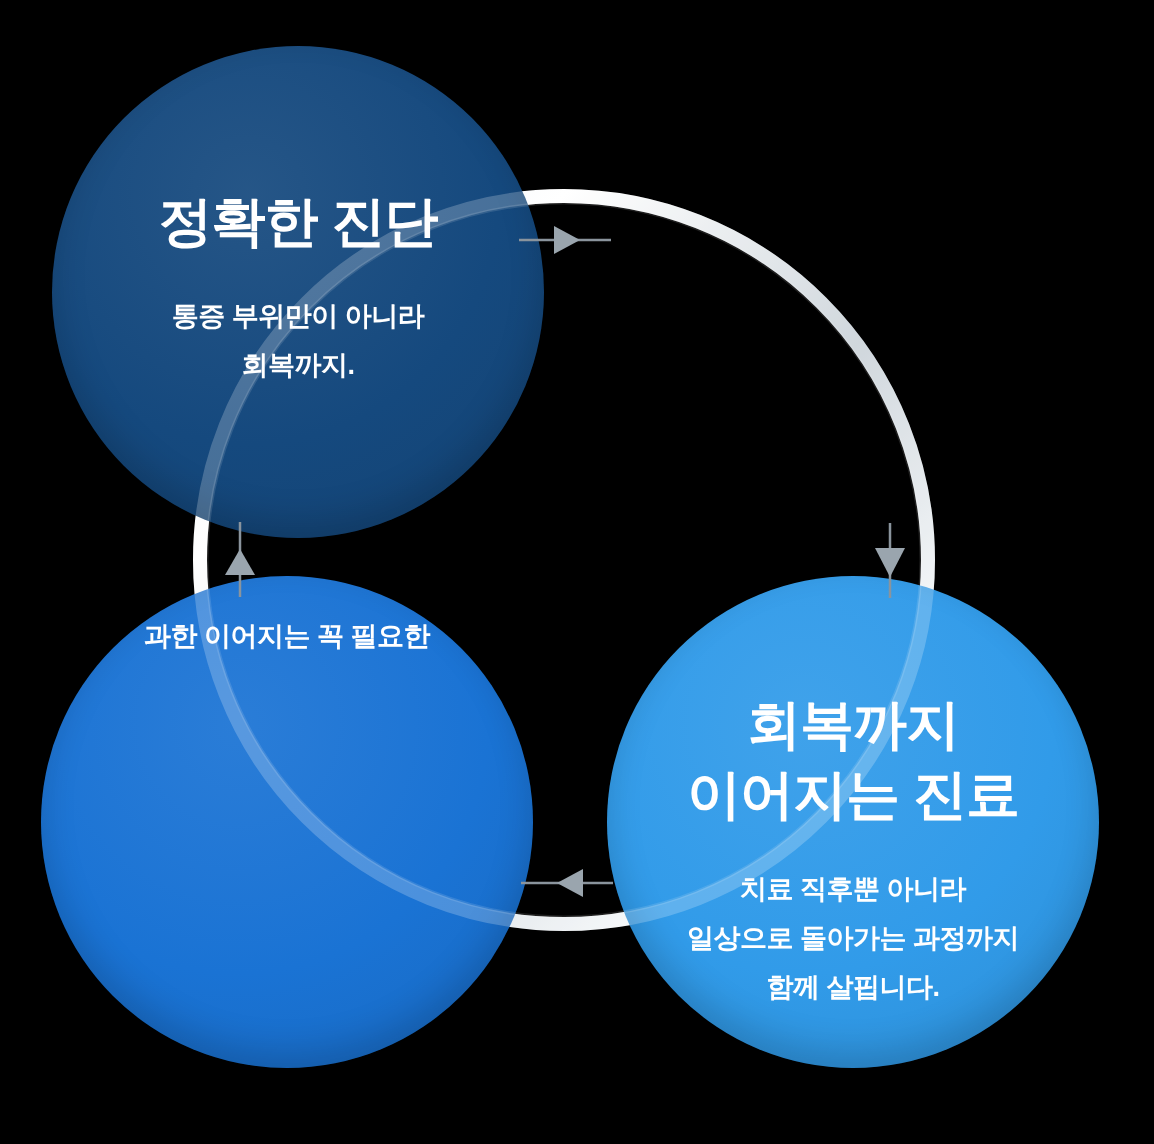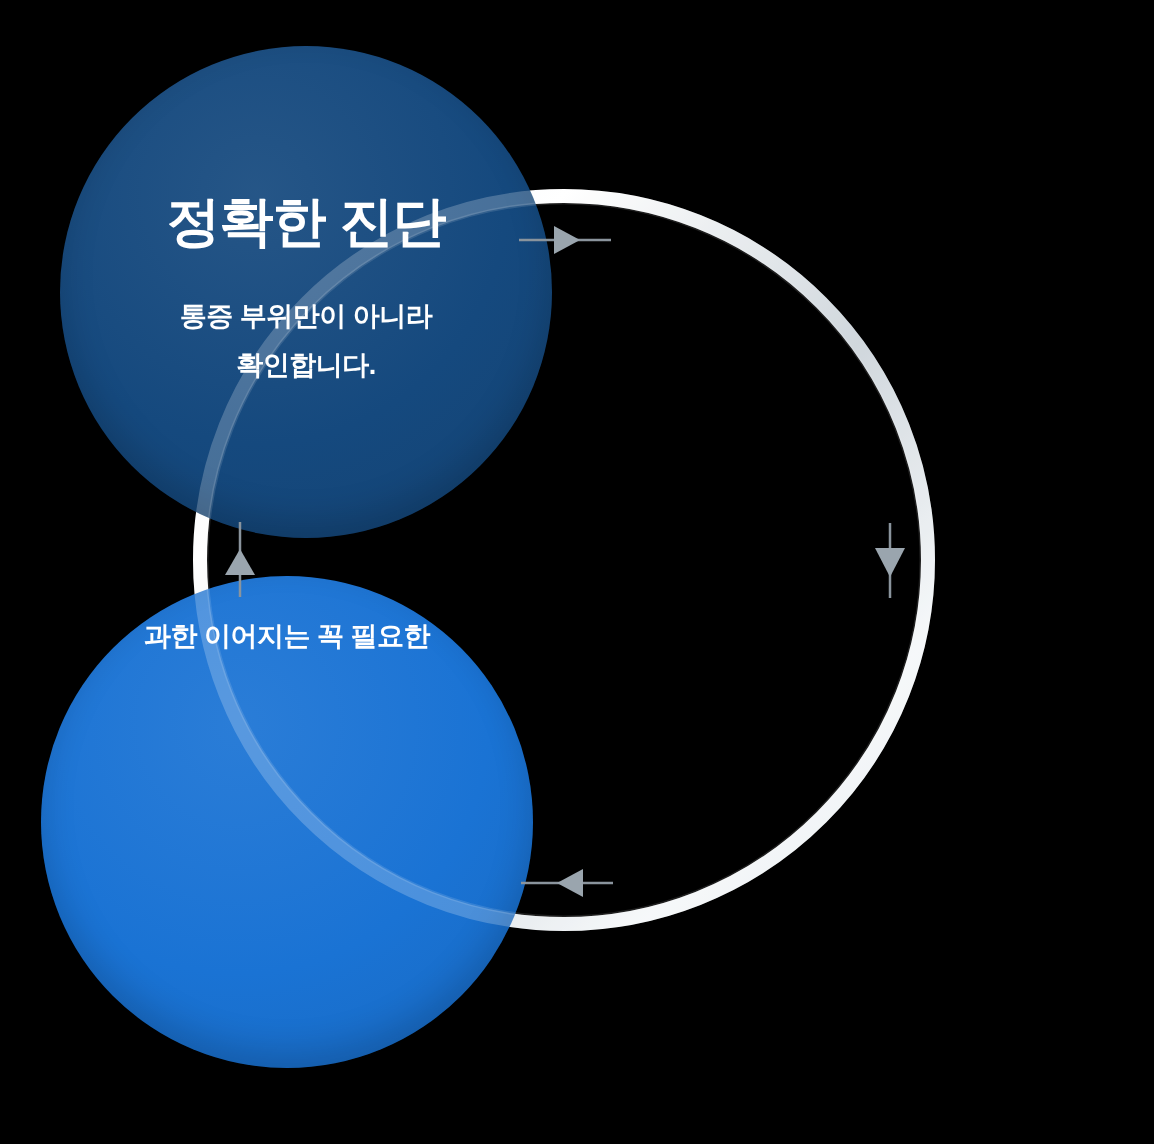--- a/index.html
+++ b/index.html
@@ -13,21 +13,21 @@
     position:absolute;width:492px;height:492px;border-radius:50%;
     color:#fff;text-align:center;box-sizing:border-box;
     background:var(--base,#1a73d4);
     background:radial-gradient(circle at 40% 30%,
        color-mix(in srgb, var(--base,#1a73d4), white 7%) 0%,
        var(--base,#1a73d4) 55%,
        color-mix(in srgb, var(--base,#1a73d4), black 9%) 100%);
     box-shadow:inset 0 -16px 34px rgba(0,0,0,.16);
     z-index:2;
   }
-  .c1{left:60px;top:46px;}
+  .c1{left:52px;top:46px;}
   .c2{left:614px;top:44px;}
   .c3{left:41px;top:576px;}
   .c4{left:607px;top:576px;}
   .circle .title{
     font-size:54px;line-height:70px;font-weight:800;letter-spacing:-1px;
   }
   .circle.top .title{margin-top:140px;}
   .circle.bottom .title{margin-top:113px;}
   .circle .title span{display:block;}
   .circle .desc{
@@ -54,31 +54,42 @@
     </defs>
     <circle cx="564" cy="560" r="364" fill="none" stroke="url(#ringGrad)" stroke-width="14"></circle>
   </svg>
 
   <div class="circle top c1" style="--base: #15497e;">
     <div class="title">
       <span>정확한 진단</span>
     </div>
     <div class="desc">
       <span>통증 부위만이 아니라</span>
-      <span>확인합니다.</span>
+      <span>회복까지.</span>
     </div>
   </div>
 
 
   <div class="circle bottom c3" style="--base: #1a73d4;">
     <div class="desc">
       <span>과한 이어지는 꼭 필요한</span>
     </div>
   </div>
 
+  <div class="circle bottom c4" style="--base: #319be9;">
+    <div class="title">
+      <span>회복까지</span>
+      <span>이어지는 진료</span>
+    </div>
+    <div class="desc">
+      <span>치료 직후뿐 아니라</span>
+      <span>일상으로 돌아가는 과정까지</span>
+      <span>함께 살핍니다.</span>
+    </div>
+  </div>
 
   <svg class="layer over" width="1154" height="1144" viewBox="0 0 1154 1144">
     <circle cx="564" cy="560" r="364" fill="none" stroke="#ffffff" stroke-opacity="0.22" stroke-width="14"></circle>
     <circle cx="564" cy="560" r="357" fill="none" stroke="#ffffff" stroke-opacity="0.12" stroke-width="3"></circle>
 
     <g>
       <line x1="519" y1="240" x2="611" y2="240" stroke="#8a949d" stroke-width="2.5"></line>
       <polygon points="554,226 554,254 580,240" fill="#9aa5ae"></polygon>
     </g>
 

